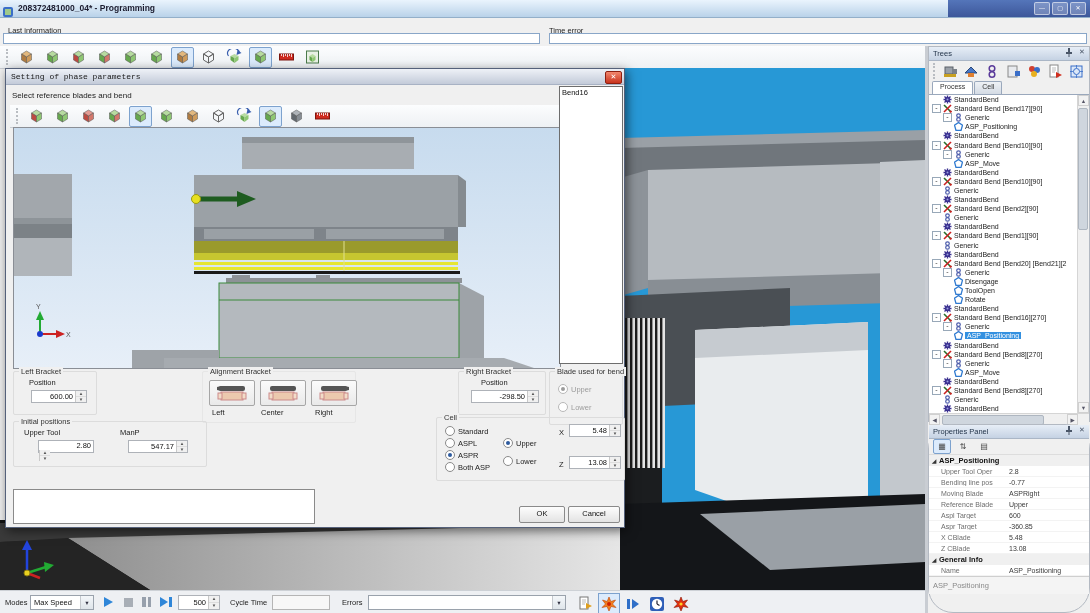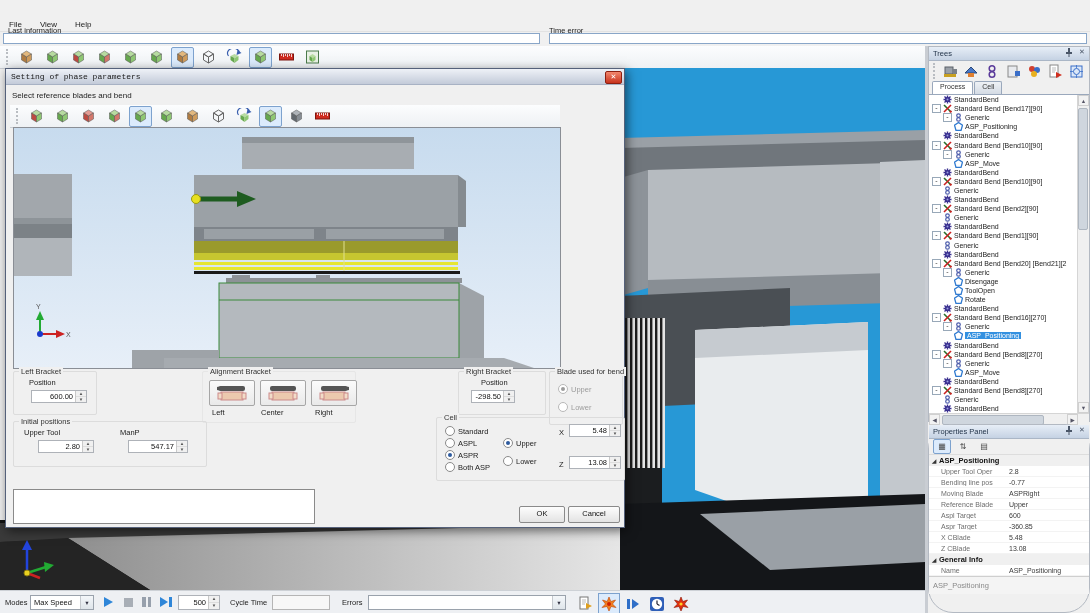--- a/index.html
+++ b/index.html
@@ -101,26 +101,36 @@
   .combo .ca{width:12px;height:100%;border-left:1px solid #c5c9ce;background:linear-gradient(#f4f7fa,#dfe5ea);
              font-size:5.5px;color:#334;display:flex;align-items:center;justify-content:center;}
   .bicon{width:20px;height:19px;display:inline-flex;align-items:center;justify-content:center;border:1px solid transparent;}
   .bicon.on{border:1px solid #7da2ce;background:#dcebfc;}
 </style>
 </head>
 <body>
 
 <div id="app">
 
-
-  <div class="abs menubar">
-      <span class="mi">File</span>
-      <span class="mi">View</span>
-      <span class="mi">Help</span>
-    </div>
+  <div class="abs titlebar">
+    <div class="abs ghost"></div>
+    <span class="abs appicon">
+      <svg width="10" height="10">
+          <rect width="10" height="10" rx="2" fill="#3a6ec8"></rect>
+          <rect x="2" y="2" width="6" height="6" fill="#9fc98a"></rect>
+        </svg>
+    </span>
+    <span class="abs wtitle">208372481000_04* - Programming</span>
+    <div class="abs winbtns">
+      <span class="wb">—</span>
+      <span class="wb">▢</span>
+      <span class="wb">✕</span>
+    </div>
+  </div>
+
 
   <span class="abs lab" style="left:8px;top:26px;">Last information</span>
   <input class="abs tbox" style="left: 3px; top: 33px; width: 537px;">
   <span class="abs lab" style="left:549px;top:26px;">Time error</span>
   <input class="abs tbox" style="left: 549px; top: 33px; width: 538px;">
 
   <div class="abs tstrip" style="left:0;top:46px;width:925px;height:22px;">
       <span class="tsep"></span>
       <span class="tbtn">
         <svg width="17" height="16" viewBox="0 0 16 16">
@@ -396,20 +406,23 @@
           <polygon points="22,192 26,183 30,192" fill="#22aa33"></polygon>
           <line x1="26" y1="206" x2="44" y2="206" stroke="#cc2222" stroke-width="2"></line>
           <polygon points="42,202 51,206 42,210" fill="#cc2222"></polygon>
           <circle cx="26" cy="206" r="3" fill="#1a3acc"></circle>
           <text x="22" y="181" font-size="7" fill="#555">Y</text>
           <text x="52" y="209" font-size="7" fill="#555">X</text>
         </g>
       </svg>
     </div>
 
+    <div class="abs bendlist">
+        <div class="bli">Bend16</div>
+      </div>
 
     <div class="abs grp" style="left:7px;top:302px;width:82px;height:42px;">
       <span class="grp-lab">Left Bracket</span>
       <span class="abs lab" style="left:15px;top:6px;">Position</span>
       <div class="abs spin" style="left:17px;top:18px;width:56px;">
         <input value="600.00" style="">
         <span class="spud">
             <span>▲</span>
             <span>▼</span>
           </span>
@@ -445,21 +458,21 @@
             <rect x="5" y="10" width="4" height="6" fill="#f2dcc8" stroke="#cc8a8a"></rect>
             <rect x="29" y="10" width="4" height="6" fill="#f2dcc8" stroke="#cc8a8a"></rect>
           </svg>
       </div>
       <span class="abs lab" style="left:112px;top:36px;">Right</span>
     </div>
 
     <div class="abs grp" style="left:452px;top:302px;width:86px;height:42px;">
       <span class="grp-lab">Right Bracket</span>
       <span class="abs lab" style="left:22px;top:6px;">Position</span>
-      <div class="abs spin" style="left:12px;top:18px;width:44px;">
+      <div class="abs spin" style="left:12px;top:18px;width:68px;">
         <input value="-298.50" style="">
         <span class="spud">
             <span>▲</span>
             <span>▼</span>
           </span>
       </div>
     </div>
 
     <div class="abs grp dis" style="left:543px;top:302px;width:72px;height:52px;">
       <span class="grp-lab">Blade used for bend</span>
@@ -469,21 +482,21 @@
       </div>
       <div class="abs radio" style="left:8px;top:30px;">
         <span class="rb"></span>
         <span class="rlab">Lower</span>
       </div>
     </div>
 
     <div class="abs grp" style="left:7px;top:352px;width:192px;height:44px;">
       <span class="grp-lab">Initial positions</span>
       <span class="abs lab" style="left:10px;top:6px;">Upper Tool</span>
-      <div class="abs spin" style="left:24px;top:18px;width:56px;">
+      <div class="abs spin" style="left:24px;top:18px;width:56px;flex-direction:column;">
         <input value="2.80" style="">
         <span class="spud">
             <span>▲</span>
             <span>▼</span>
           </span>
       </div>
       <span class="abs lab" style="left:106px;top:6px;">ManP</span>
       <div class="abs spin" style="left:114px;top:18px;width:60px;">
         <input value="547.17" style="">
         <span class="spud">

